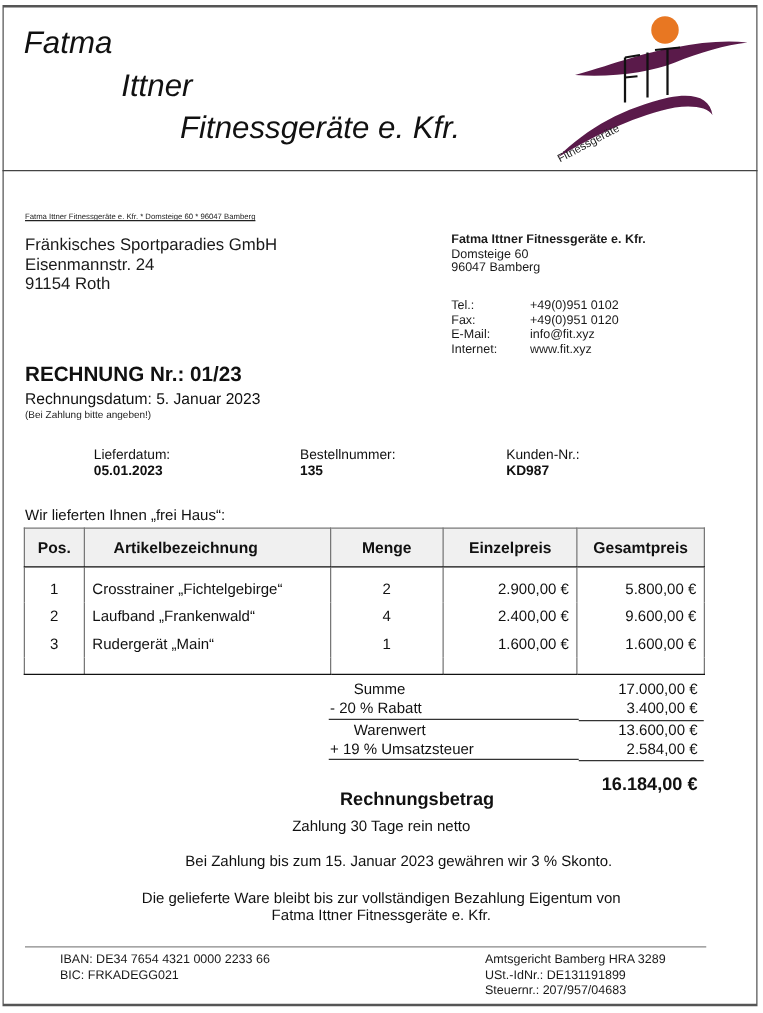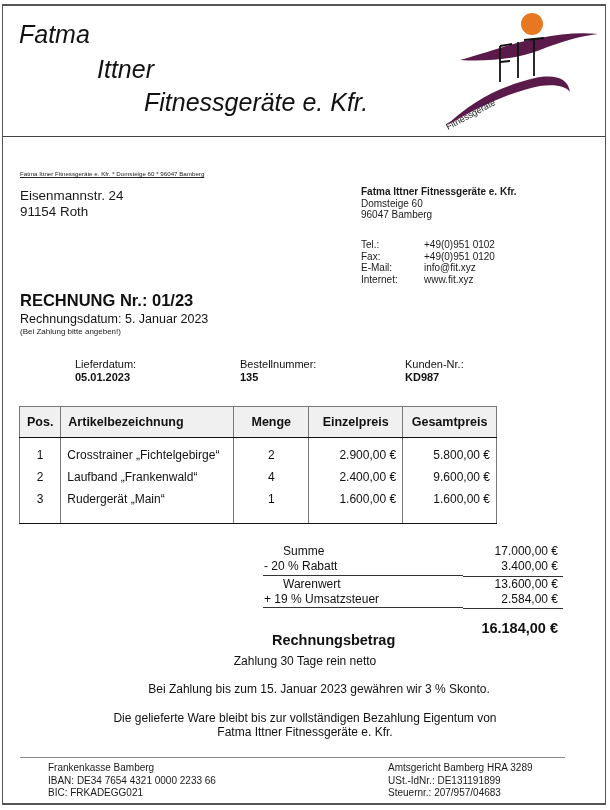--- a/index.html
+++ b/index.html
@@ -38,39 +38,39 @@
 
   .meta { position: absolute; top: 358px; font-size: 11px; line-height: 13px; }
   .meta .v { font-weight: bold; }
   .meta1 { left: 75px; width: 100px; }
   .meta2 { left: 240px; width: 100px; }
   .meta3 { left: 405px; width: 100px; }
 
   .delivery-note { position: absolute; left: 20px; top: 405px; font-size: 12px; white-space: nowrap; }
 
   .items-table {
-    position: absolute; left: 19px; top: 406px; width: 478px;
+    position: absolute; left: 19px; top: 422px; width: 545px;
     border-collapse: collapse; font-size: 12px;
   }
   .items-table th {
     background: #f0f0f0; font-weight: bold; font-size: 12.5px; height: 31px;
     border-top: 1px solid #777; border-bottom: 1px solid #111;
     border-left: 1px solid #777; border-right: 1px solid #777;
   }
   .items-table td {
     height: 22px; border-left: 1px solid #777; border-right: 1px solid #777; padding: 0 6px;
   }
   .items-table tr.first td { padding-top: 6px; height: 28px; }
   .items-table tr.spacer td { height: 14px; border-bottom: 1px solid #111; }
   .c-pos { width: 48px; text-align: center; }
   .c-art { width: 197px; text-align: left; }
   .c-qty { width: 91px; text-align: center; }
   .c-unit { width: 107px; text-align: right; }
   .c-total { width: 102px; text-align: right; }
-  .items-table th.c-art { text-align: left; padding-left: 7px; }
+  .items-table th.c-art { text-align: left; padding-left: 23px; }
   .items-table th.c-unit, .items-table th.c-total { text-align: center; }
 
   .sum-row { position: absolute; font-size: 12px; white-space: nowrap; line-height: 13px; }
   .sum-label { left: 264px; }
   .sum-value { right: 52px; text-align: right; }
   .sum-line { position: absolute; height: 1px; background: #333; }
 
   .grand-label { position: absolute; left: 272px; top: 620px; font-size: 14.5px; font-weight: bold; white-space: nowrap; margin-top: 12px; }
   .grand-value { position: absolute; right: 52px; top: 620px; font-size: 14.5px; font-weight: bold; white-space: nowrap; }
 
@@ -102,20 +102,21 @@
       <path d="M78 36 L78 72"></path>
       <path d="M84 34 L104 32"></path>
       <path d="M94 33 L94 70"></path>
     </g>
     <text x="8" y="124" font-size="9" font-family="Liberation Sans, sans-serif" fill="#222" transform="rotate(-28 8 124)">Fitnessgeräte</text>
   </svg>
 </div>
 
 <div class="sender-line">Fatma Ittner Fitnessgeräte e. Kfr. * Domsteige 60 * 96047 Bamberg</div>
 <div class="recipient">
+  <div>Fränkisches Sportparadies GmbH</div>
   <div>Eisenmannstr. 24</div>
   <div>91154 Roth</div>
 </div>
 
 <div class="company-block">
   <div class="name">Fatma Ittner Fitnessgeräte e. Kfr.</div>
   <div>Domsteige 60</div>
   <div>96047 Bamberg</div>
 </div>
 <div class="contact">
@@ -214,21 +215,20 @@
 <div class="grand-label">Rechnungsbetrag</div>
 <div class="grand-value">16.184,00 €</div>
 
 <div class="terms" style="top:654px;">Zahlung 30 Tage rein netto</div>
 <div class="terms" style="top:682px;padding-left:28px;">Bei Zahlung bis zum 15. Januar 2023 gewähren wir 3 % Skonto.</div>
 <div class="terms" style="top:711px;">Die gelieferte Ware bleibt bis zur vollständigen Bezahlung Eigentum von</div>
 <div class="terms" style="top:725px;">Fatma Ittner Fitnessgeräte e. Kfr.</div>
 
 <div class="footer-divider"></div>
 <div class="footer-left">
-  <div>Frankenkasse Bamberg</div>
   <div>IBAN: DE34 7654 4321 0000 2233 66</div>
   <div>BIC: FRKADEGG021</div>
 </div>
 <div class="footer-right">
   <div>Amtsgericht Bamberg HRA 3289</div>
   <div>USt.-IdNr.: DE131191899</div>
   <div>Steuernr.: 207/957/04683</div>
 </div>
 
 </body></html>

